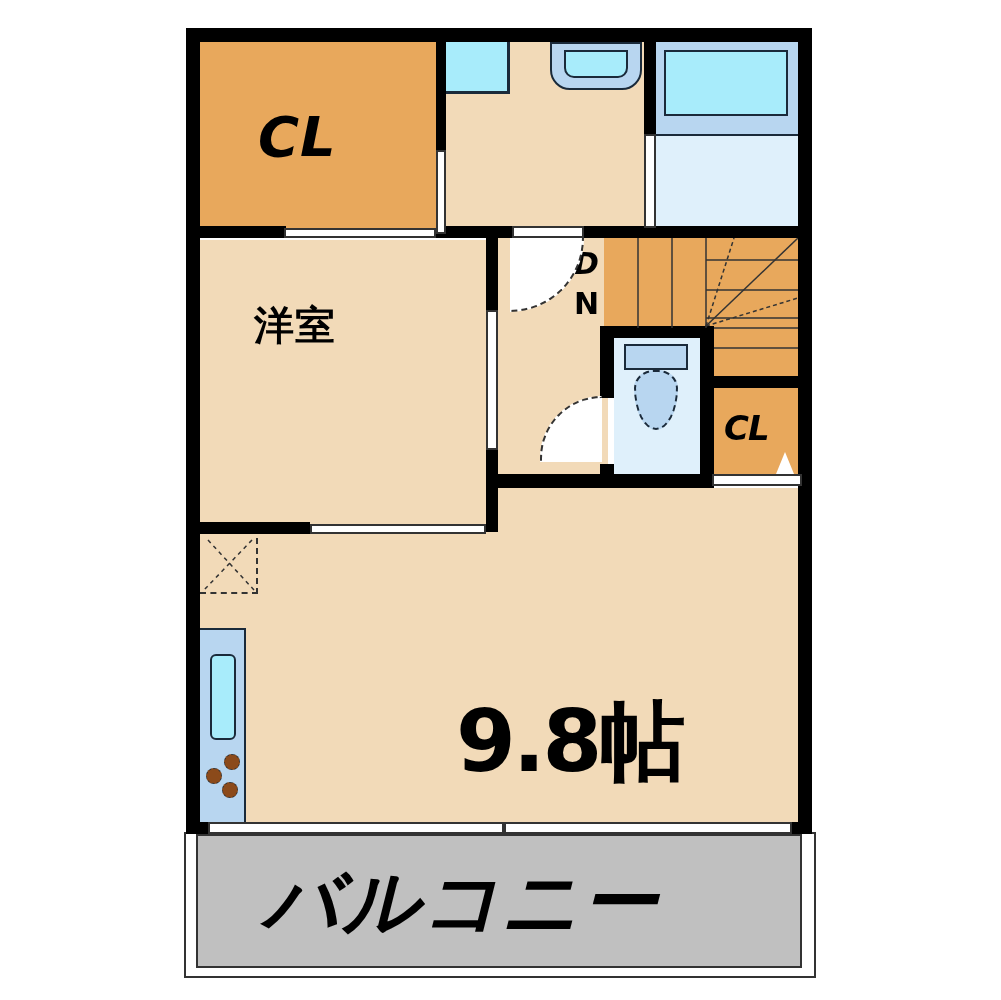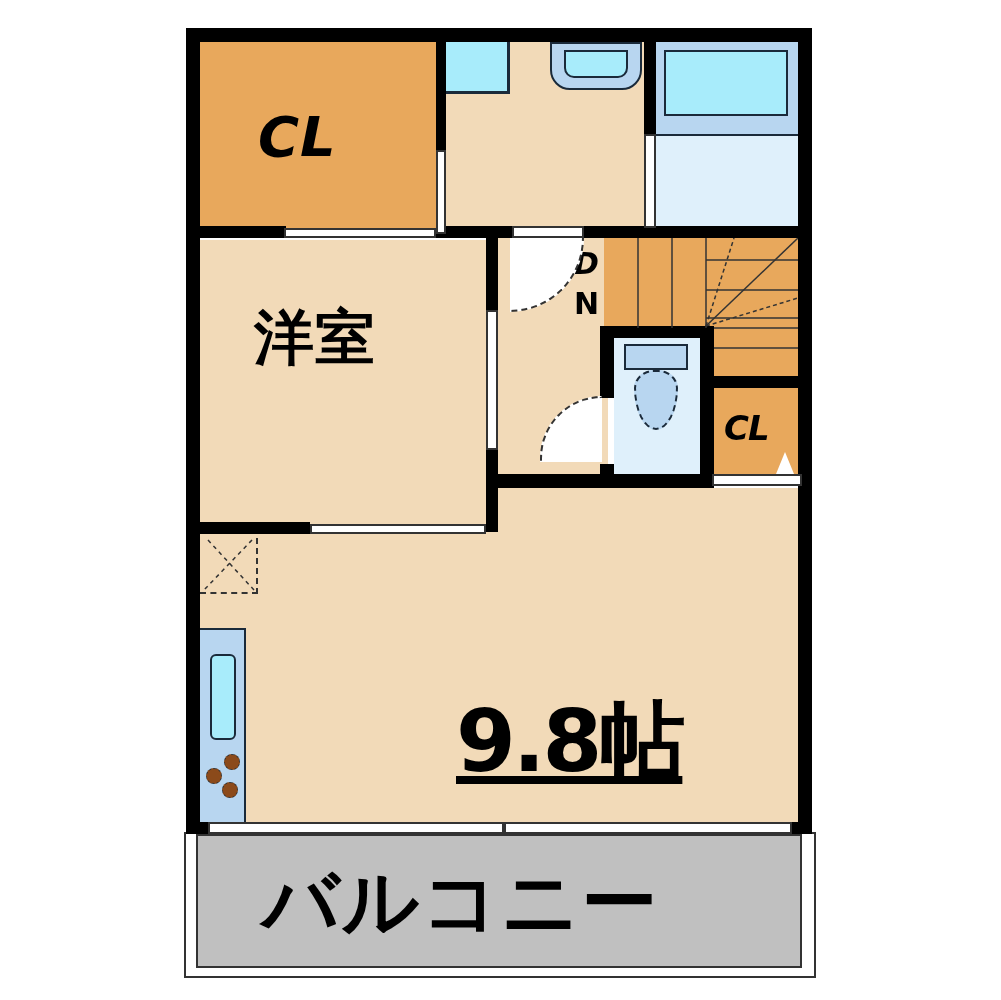--- a/index.html
+++ b/index.html
@@ -107,17 +107,17 @@
       </svg>
   </div>
   <div class="fixture" style="left:200px;top:628px;width:46px;height:194px;background:#b8d6f0;border-left:none;border-bottom:none;">
     <div class="abs" style="left:10px;top:24px;width:26px;height:86px;background:#a8ecfb;border:2px solid #1a2a3a;border-radius:6px;"></div>
     <div class="abs" style="left:24px;top:124px;width:16px;height:16px;background:#8b4a1a;border:1.5px dashed #333;border-radius:50%;"></div>
     <div class="abs" style="left:6px;top:138px;width:16px;height:16px;background:#8b4a1a;border:1.5px dashed #333;border-radius:50%;"></div>
     <div class="abs" style="left:22px;top:152px;width:16px;height:16px;background:#8b4a1a;border:1.5px dashed #333;border-radius:50%;"></div>
   </div>
 
   <div class="label" style="left:258px;top:104px;font-size:56px;font-style:italic;">CL</div>
-  <div class="label" style="left:254px;top:298px;font-size:60px;">洋室</div>
+  <div class="label" style="left:254px;top:298px;font-size:40px;">洋室</div>
   <div class="label" style="left:724px;top:408px;font-size:34px;font-style:italic;letter-spacing:-1px;">CL</div>
-  <div class="label" style="left:456px;top:684px;font-size:86px;letter-spacing:-3px;text-decoration:underline;">9.8帖</div>
-  <div class="label" style="left:262px;top:852px;font-size:76px;letter-spacing:2px;">バルコニー</div>
+  <div class="label" style="left:456px;top:684px;font-size:86px;letter-spacing:-3px;">9.8帖</div>
+  <div class="label" style="left:262px;top:852px;font-size:76px;letter-spacing:2px;font-style:italic;">バルコニー</div>
 </div>
 
 </body></html>

